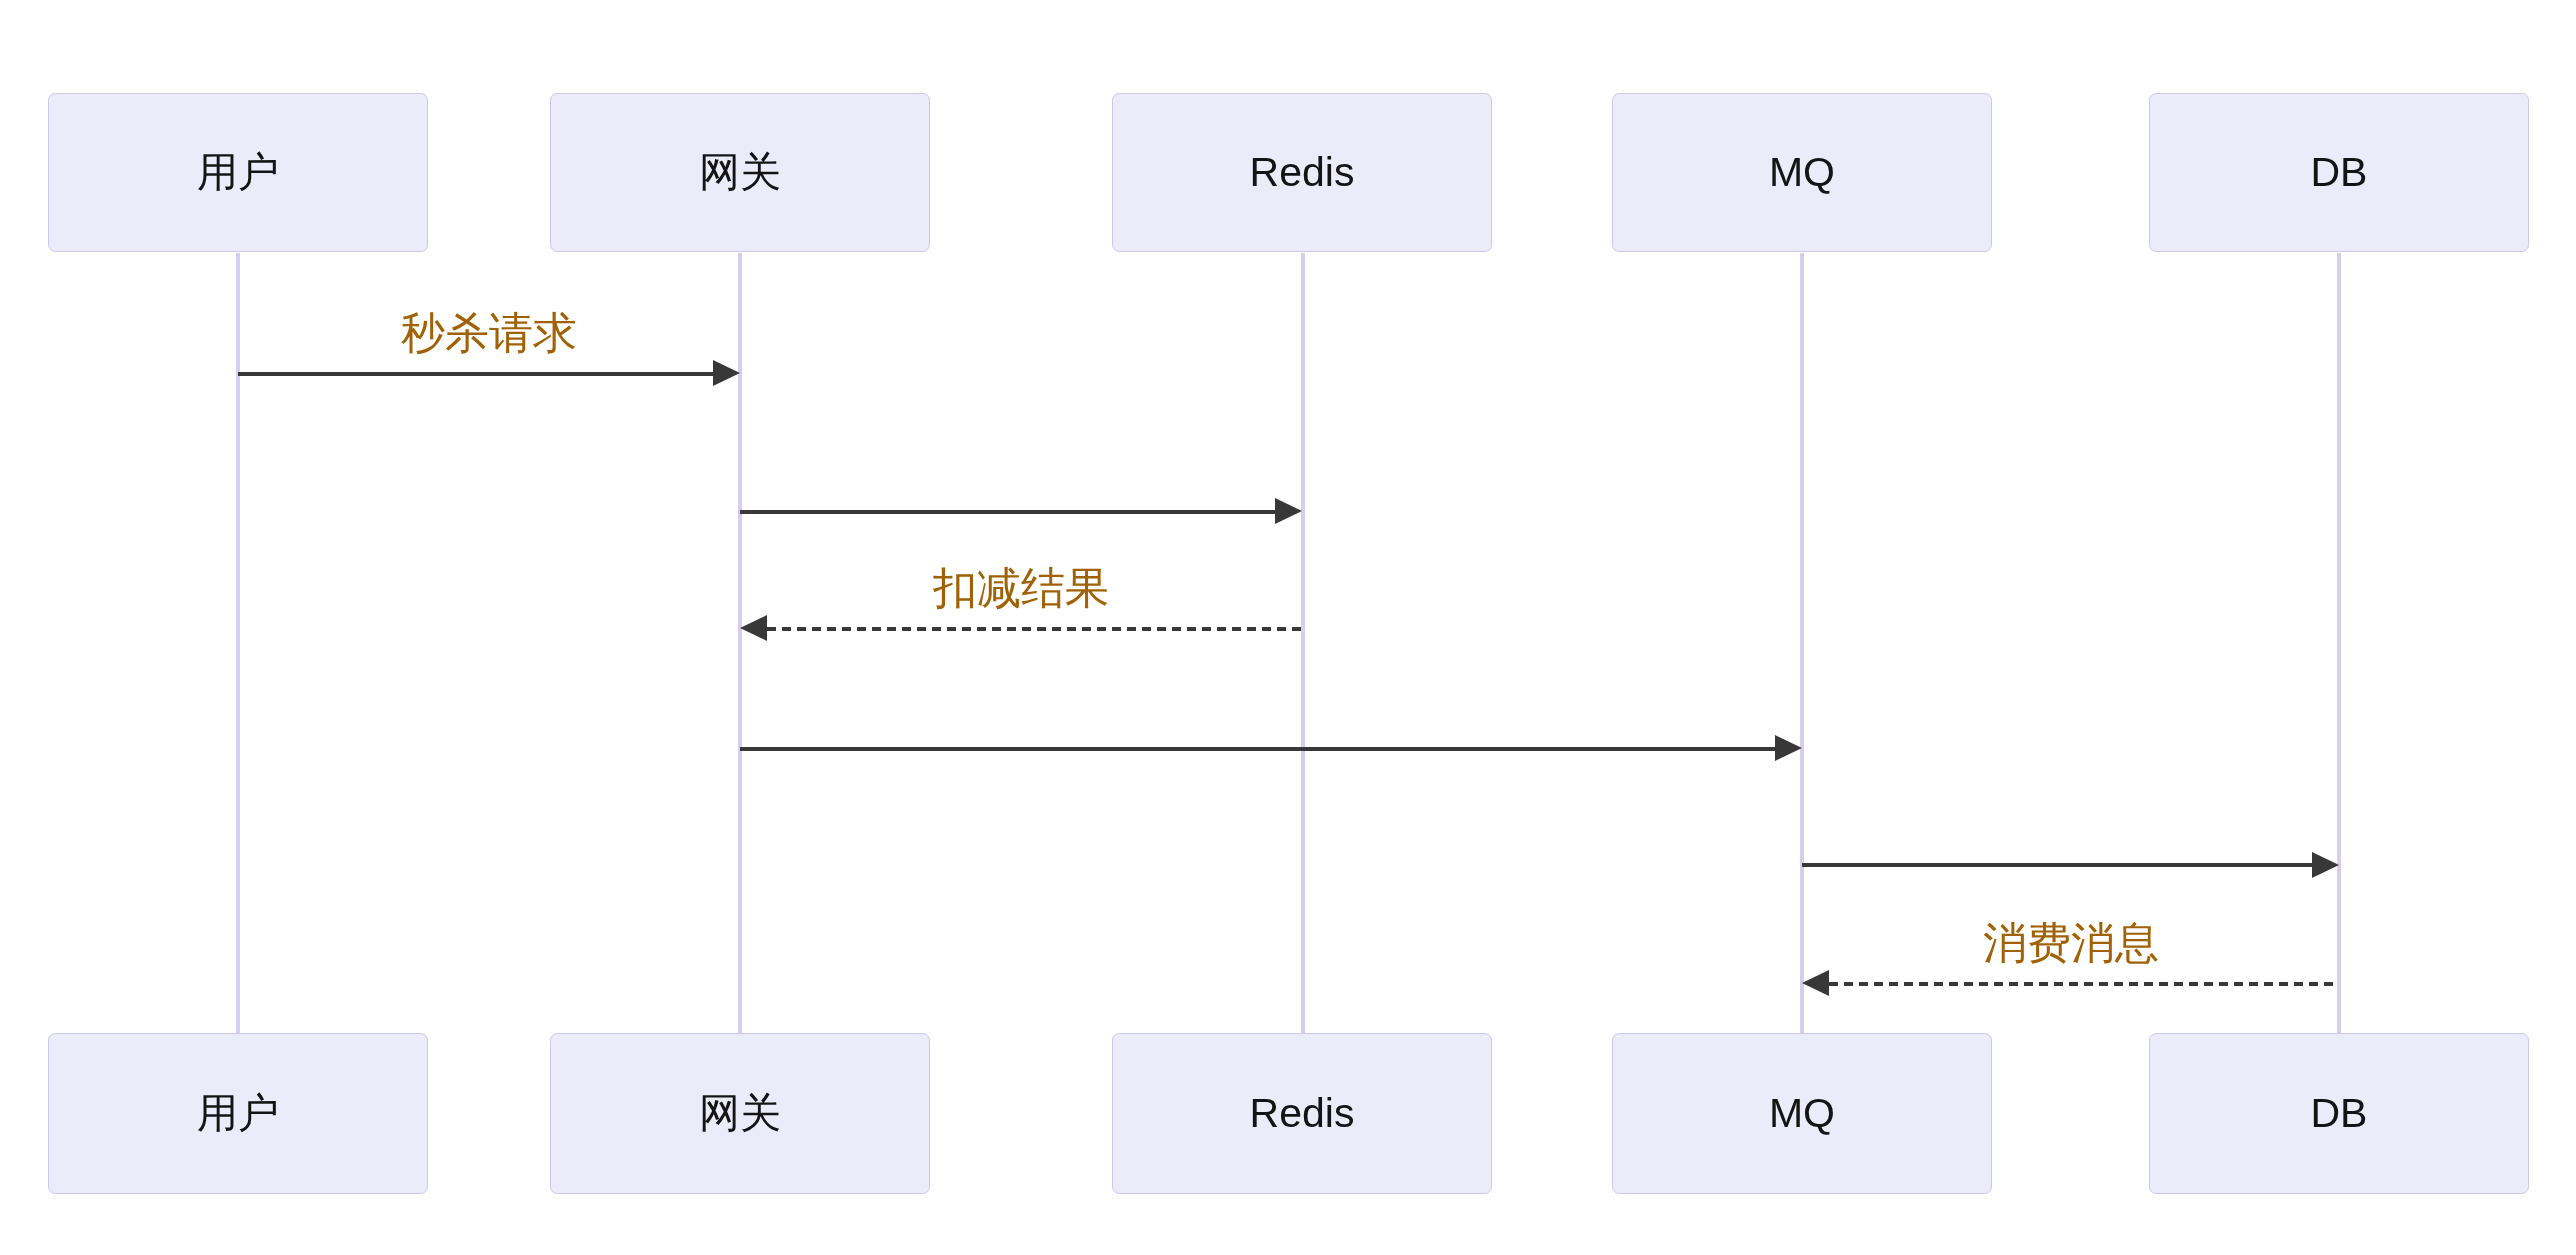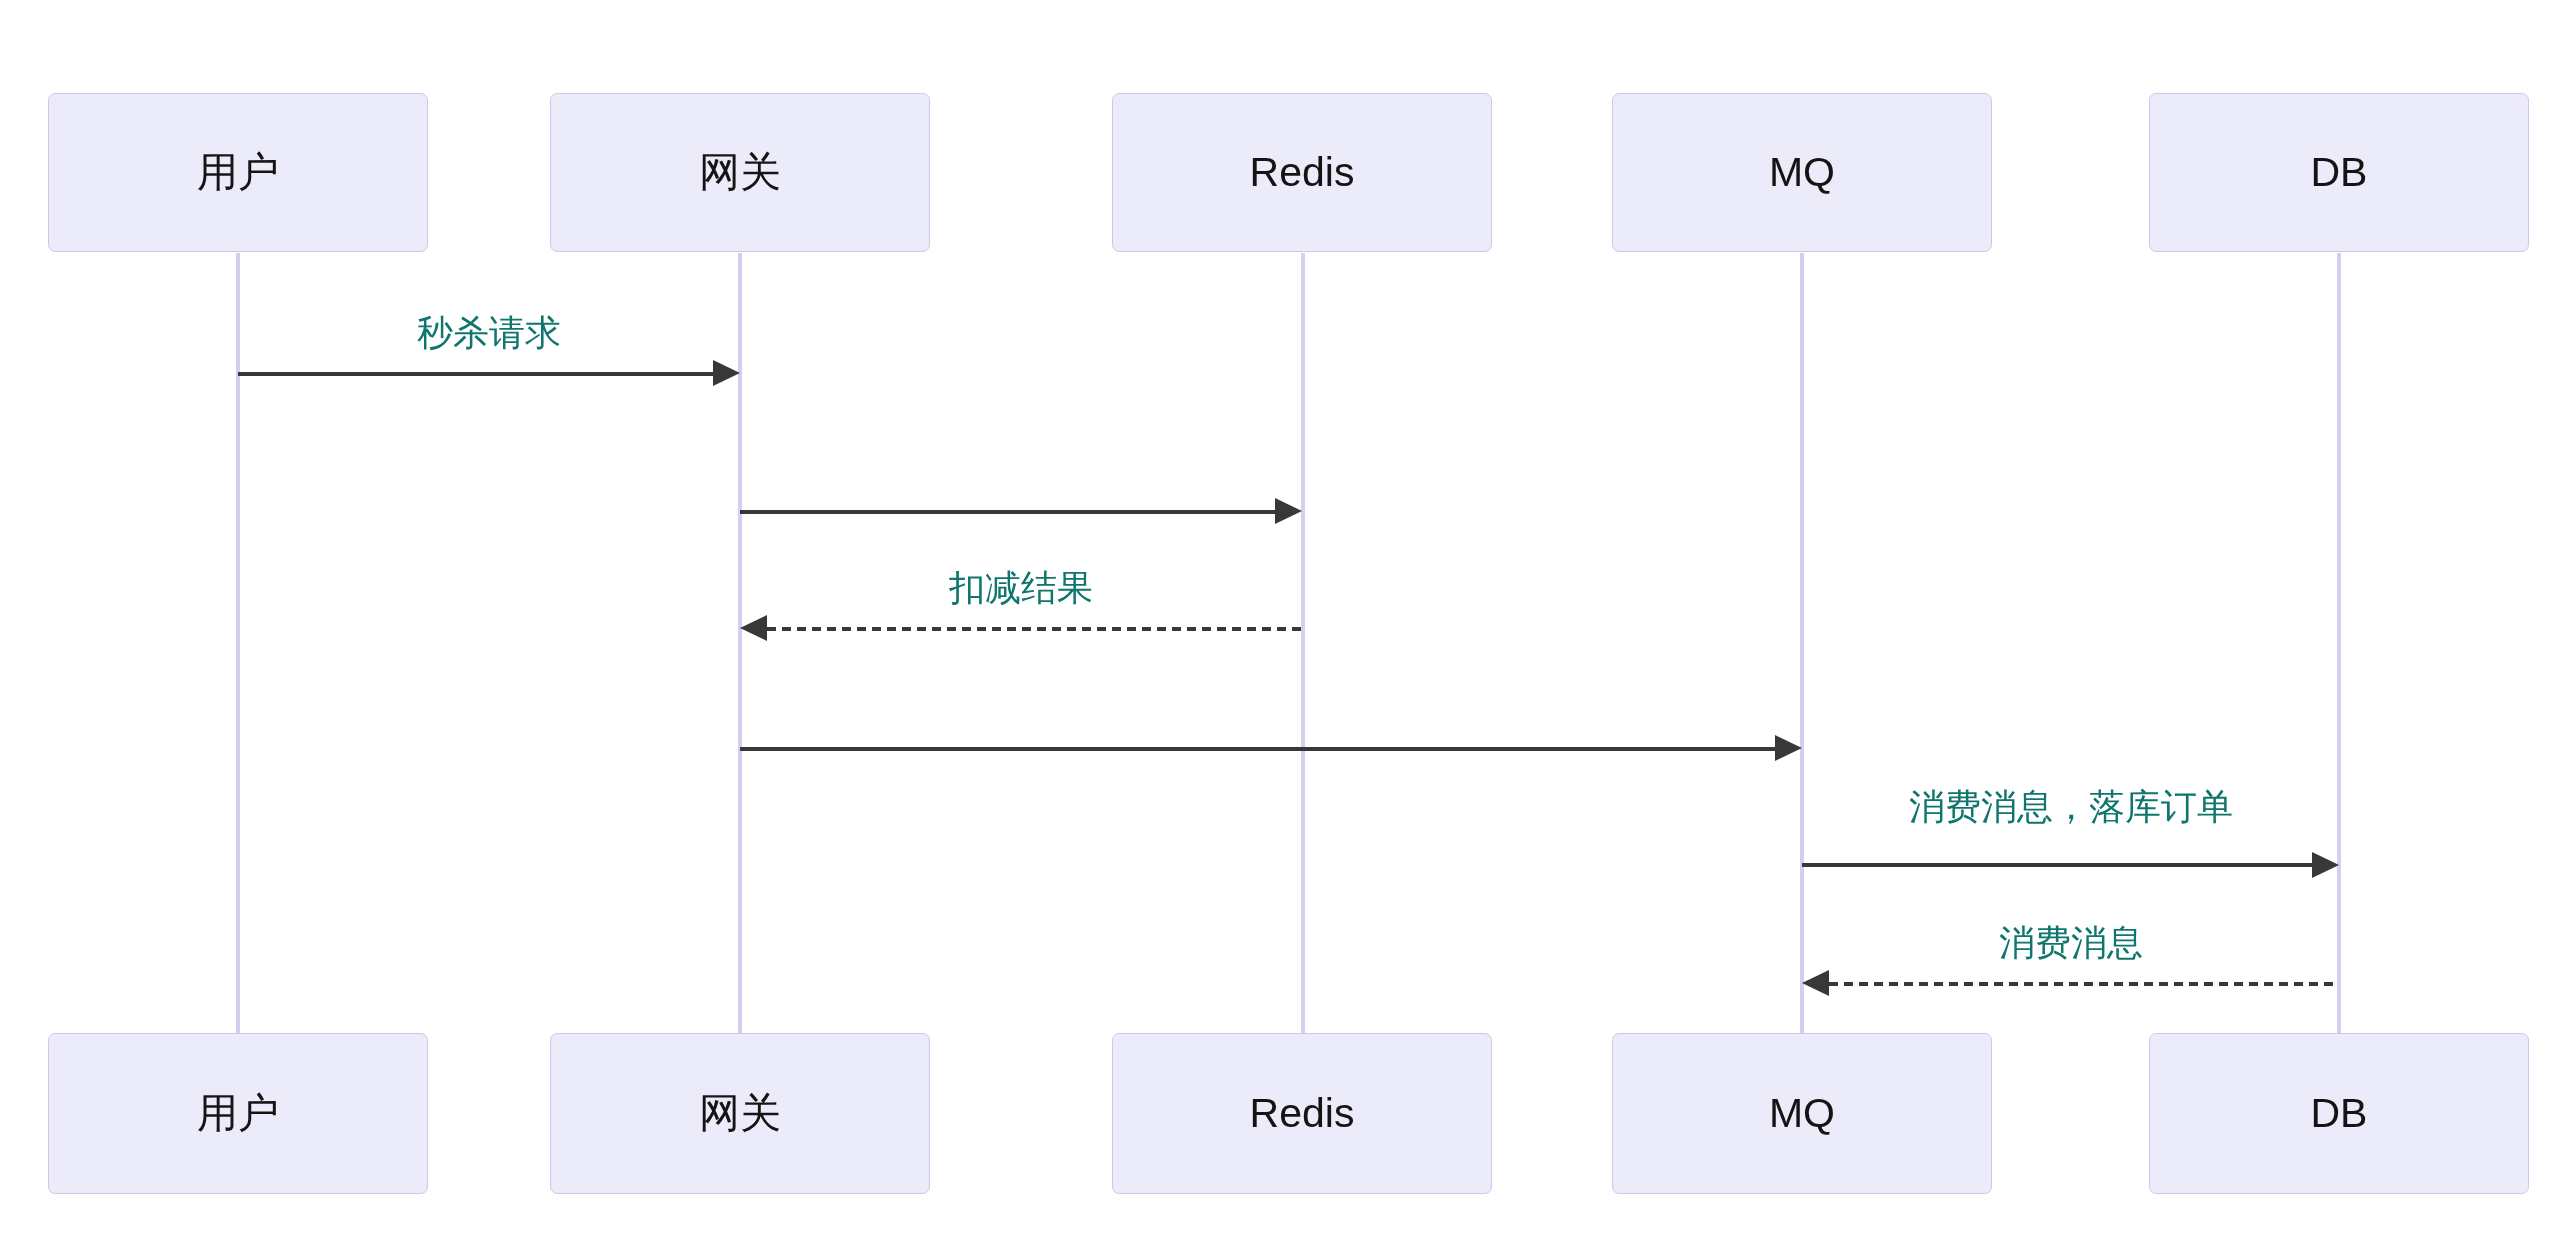--- a/index.html
+++ b/index.html
@@ -60,23 +60,23 @@
     border-bottom: 13.4px solid transparent;
     z-index: 3;
   }
   .arrowhead.right { border-left: 27px solid #383838; }
   .arrowhead.left  { border-right: 27px solid #383838; }
   
   .msg-label {
     position: absolute;
     transform: translateX(-50%);
     white-space: nowrap;
-    font-size: 36px;
+    font-size: 44px;
     line-height: 43px;
-    color: #0f766e;
+    color: #a16207;
     z-index: 3;
   }
 </style>
 </head>
 <body>
 
 <div id="canvas">
 
   <div class="lifeline" style="left:236px;"></div>
   <div class="lifeline" style="left:738px;"></div>
@@ -123,21 +123,20 @@
   <div class="msg-line" style="left:740px; top:510px; width:537px;"></div>
   <div class="arrowhead right" style="left:1275px; top:498px;"></div>
 
   <div class="msg-label" style="left:1021px; top:566px;text-align:right;">扣减结果</div>
   <div class="msg-line dashed" style="left:767px; top:627px; width:536px;"></div>
   <div class="arrowhead left" style="left:740px; top:615px;"></div>
 
   <div class="msg-line" style="left:740px; top:747px; width:1037px;"></div>
   <div class="arrowhead right" style="left:1775px; top:735px;"></div>
 
-  <div class="msg-label" style="left:2071px; top:785px;">消费消息，落库订单</div>
   <div class="msg-line" style="left:1802px; top:863px; width:511px;"></div>
   <div class="arrowhead right" style="left:2312px; top:852px;"></div>
 
   <div class="msg-label" style="left:2071px; top:921px;">消费消息</div>
   <div class="msg-line dashed" style="left:1829px; top:982px; width:510px;"></div>
   <div class="arrowhead left" style="left:1802px; top:970px;"></div>
 
 </div>
 
 

